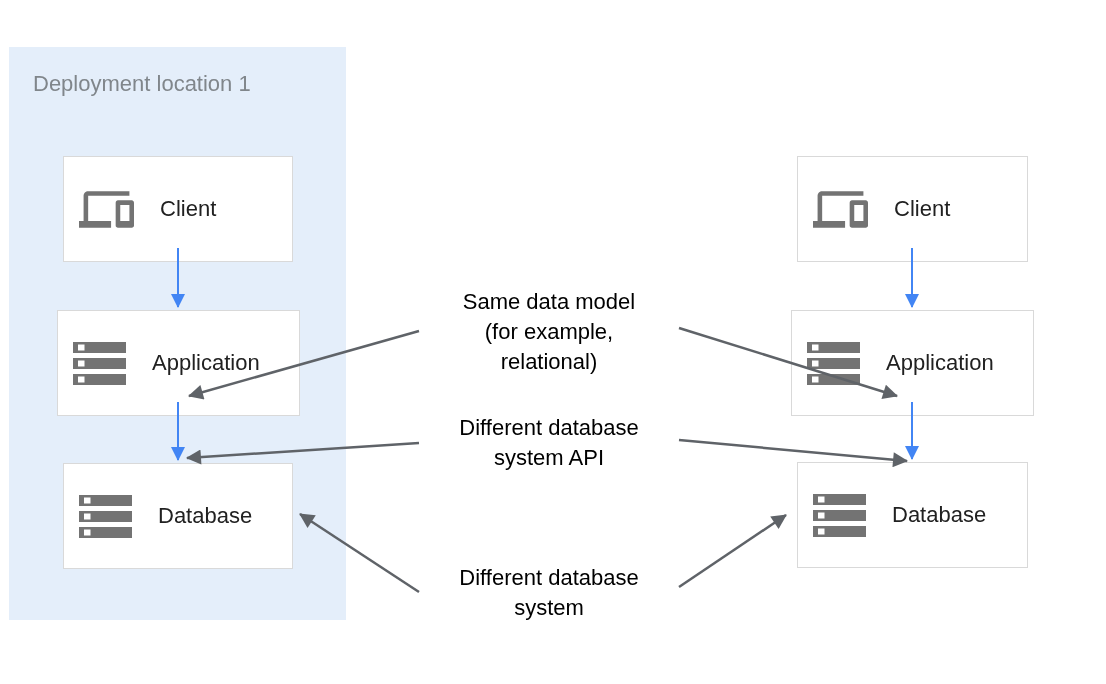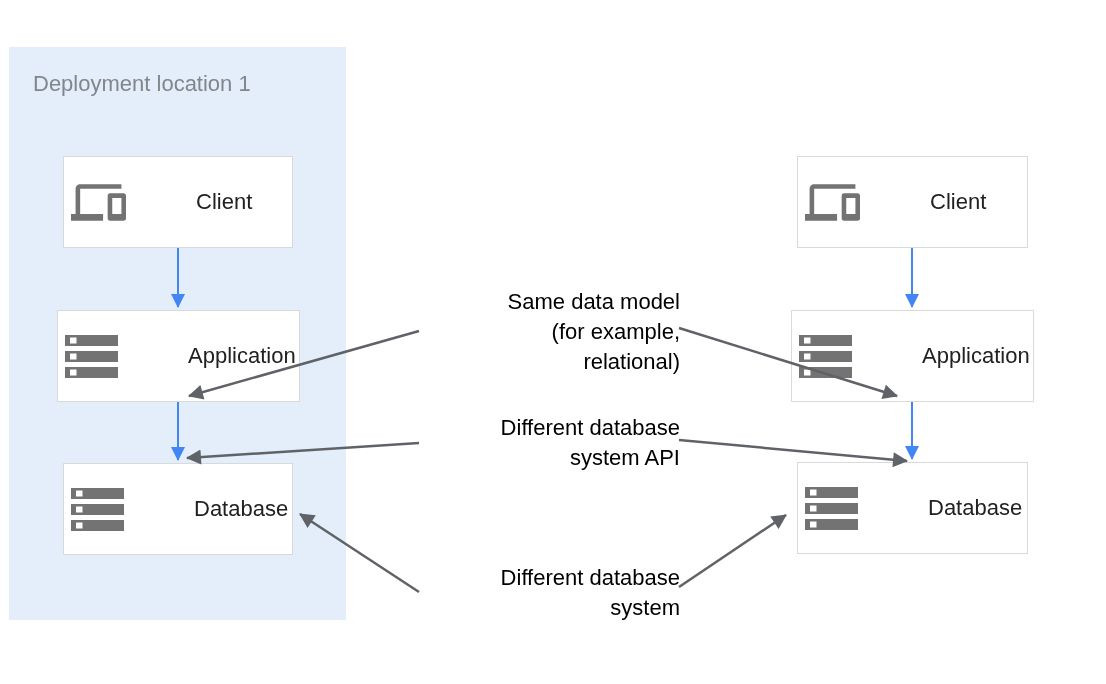--- a/index.html
+++ b/index.html
@@ -24,42 +24,41 @@
   .panel-title {
     position: absolute;
     left: 24px;
     top: 24px;
     font-size: 22px;
     color: #80868b;
     white-space: nowrap;
   }
   .node {
     position: absolute;
-    height: 92px;
+    height: 106px;
     background: #ffffff;
     border: 1px solid #d9d9d9;
     box-sizing: border-box;
     display: flex;
     align-items: center;
-    padding-left: 7px;
-    gap: 44px;
+    padding-left: 15px;
   }
   .node .icon { flex: 0 0 auto; display: flex; align-items: center; }
   .node .icon svg { display: block; }
   .node-label {
     margin-left: 26px;
     font-size: 22px;
     color: #212121;
     white-space: nowrap;
   }
   .annotation {
     position: absolute;
     left: 418px;
     width: 262px;
-    text-align: right;
+    text-align: center;
     font-size: 22px;
     line-height: 30px;
     color: #000000;
     white-space: pre-line;
   }
   .annotation-1 { top: 287px; }
   .annotation-2 { top: 413px; }
   .annotation-3 { top: 563px; }
   .overlay {
     position: absolute;

